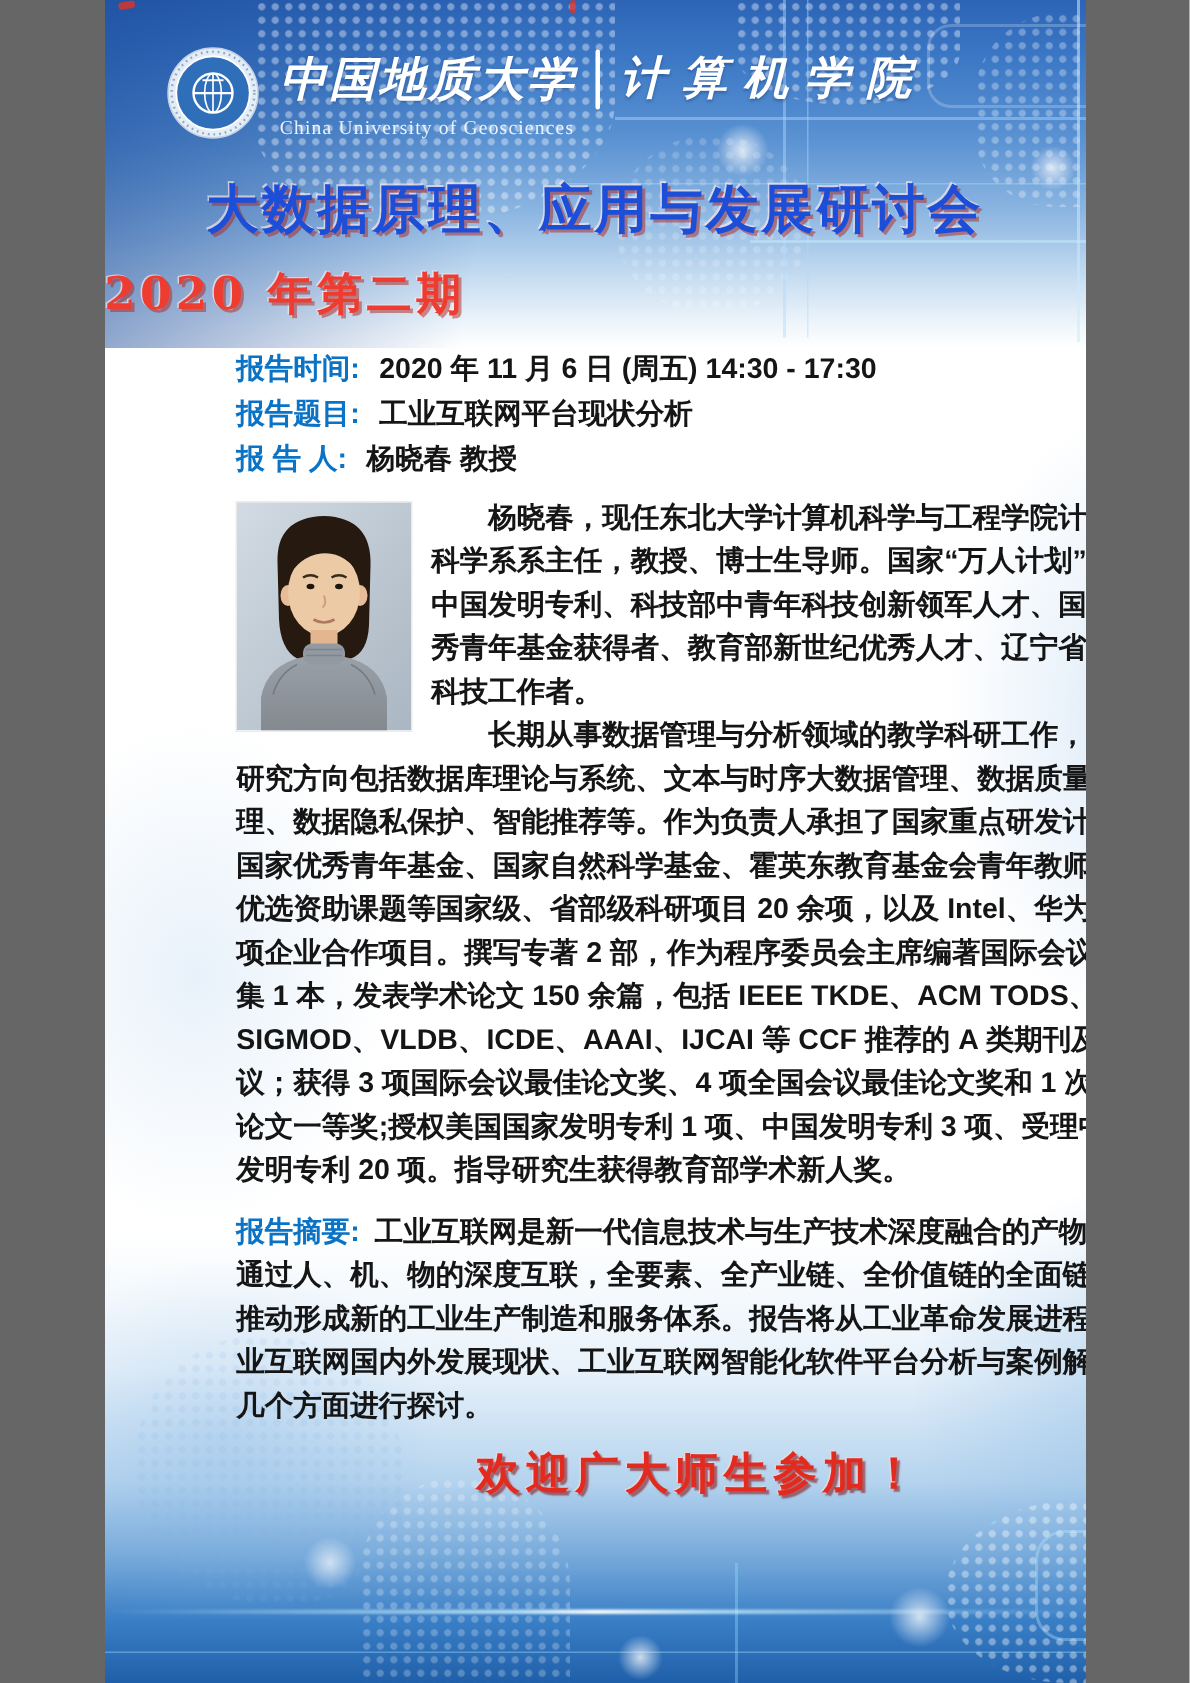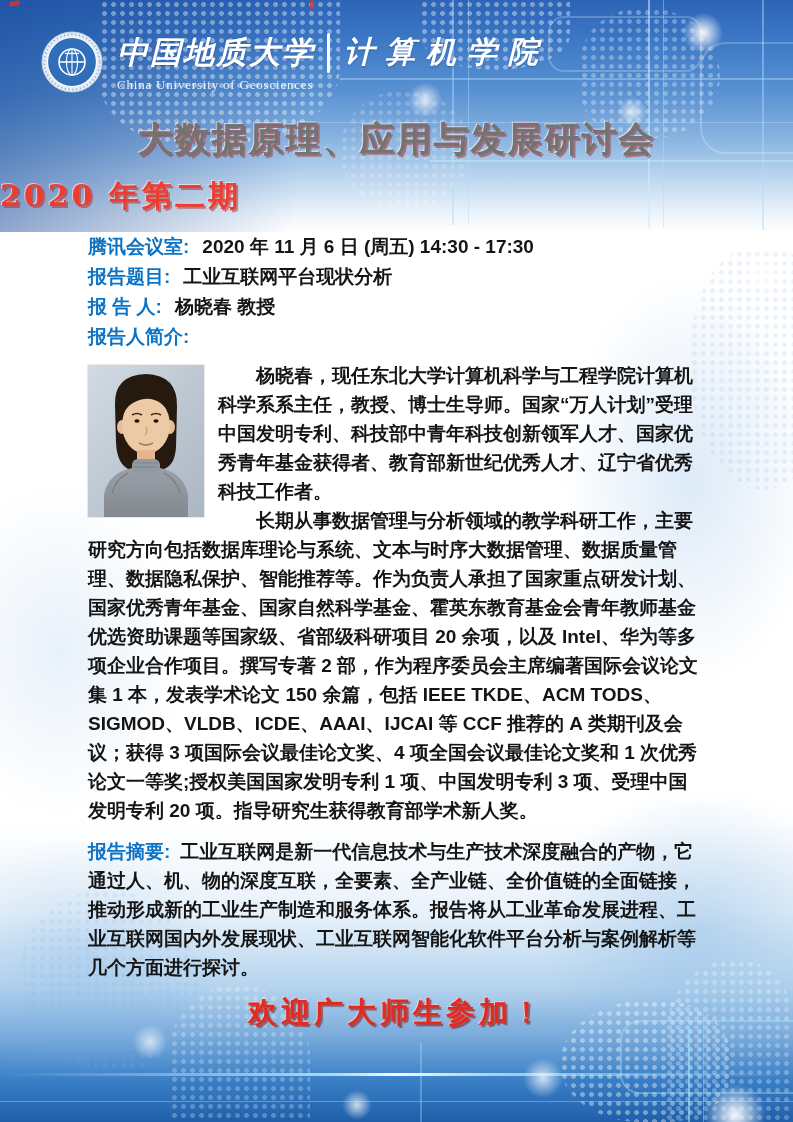--- a/index.html
+++ b/index.html
@@ -1,18 +1,18 @@
 <!DOCTYPE html>
 <html><head>
 <meta charset="utf-8">
 <style>
   html,body{margin:0;padding:0;}
   body{background:#666;display:flex;justify-content:center;}
   .page{
-    position:relative;width:793px;height:1122px;background:#ffffff;
+    position:relative;width:654px;height:1122px;background:#ffffff;
     overflow:hidden;font-family:"Liberation Sans",sans-serif;
   }
   
   .bg-top{
     position:absolute;top:0;left:0;width:100%;height:232px;z-index:0;
     background:
       linear-gradient(100deg, rgba(23,70,150,.55) 0%, rgba(23,70,150,0) 40%),
       linear-gradient(180deg,#2d64b6 0%,#3b77c5 16%,#5a92d2 40%,#8fb8e2 62%,#c7ddf1 80%,#eef5fb 93%,#ffffff 100%);
   }
   .bg-bottom{
@@ -82,21 +82,21 @@
   .logo-row{display:flex;align-items:center;gap:13px;padding:30px 0 0 40px;}
   .seal{flex:0 0 auto;}
   .logo-text .cn-row{display:flex;align-items:center;color:#fff;
     font-family:"DejaVu Serif",serif;font-style:italic;font-weight:bold;}
   .uni-cn{font-size:31px;letter-spacing:2px;text-shadow:0 1px 2px rgba(20,50,100,.4);}
   .logo-divider{width:3px;height:40px;background:#fff;margin:0 14px 0 12px;border-radius:2px;}
   .college-cn{font-size:30px;letter-spacing:11px;text-shadow:0 1px 2px rgba(20,50,100,.4);}
   .uni-en{font-family:Liberation Serif, serif;color:#eaf3fc;font-size:13px;letter-spacing:.8px;margin-top:3px;}
 
   .title-main{margin:22px 0 0 0;text-align:center;font-family:"DejaVu Serif",serif;
-    font-size:35px;font-weight:800;letter-spacing:2px;color:#737373;
+    font-size:35px;font-weight:800;letter-spacing:2px;color:#1d4ed8;
     text-shadow:2px 2px 0 rgba(175,35,28,.5),-1px -1px 0 rgba(255,235,235,.65);}
   .title-sub{margin:13px 0 0 0;text-align:left;font-family:"DejaVu Serif",serif;
     font-size:30px;font-weight:800;letter-spacing:3px;color:#ee3c31;
     text-shadow:2px 2px 0 rgba(175,35,28,.5),-1px -1px 0 rgba(255,235,235,.65);}
 
   
   .content{position:relative;z-index:2;margin:0 88px;width:617px;color:#151515;
     font-weight:700;font-size:19px;line-height:29px;}
   .intro{margin:26px 0 0 0;text-indent:2em;}
   .info-list{margin-top:15px;}
@@ -188,32 +188,31 @@
     </div>
     <div class="title-main">大数据原理、应用与发展研讨会</div>
     <div class="title-sub">2020 年第二期</div>
   </div>
 
   <div class="content">
 
 
     <div class="info-list">
       <div class="info-row">
-        <span class="label">腾讯会议室:</span>
+        <span class="label">报告时间:</span>
         <span class="value">2020 年 11 月 6 日 (周五) 14:30 - 17:30</span>
       </div>
       <div class="info-row">
         <span class="label">报告题目:</span>
         <span class="value">工业互联网平台现状分析</span>
       </div>
       <div class="info-row">
         <span class="label">报 告 人:</span>
         <span class="value">杨晓春 教授</span>
       </div>
-      <div class="bio-label label">报告人简介:</div>
     </div>
 
     <div class="bio">
       <svg class="photo" width="116" height="152" viewBox="0 0 116 152">
         <defs>
           <linearGradient id="pbg" x1="0" y1="0" x2="1" y2="1">
             <stop offset="0" stop-color="#d2dbe3"></stop>
               <stop offset="1" stop-color="#aab6c2"></stop>
           </linearGradient>
           <linearGradient id="sw" x1="0" y1="0" x2="0" y2="1">

